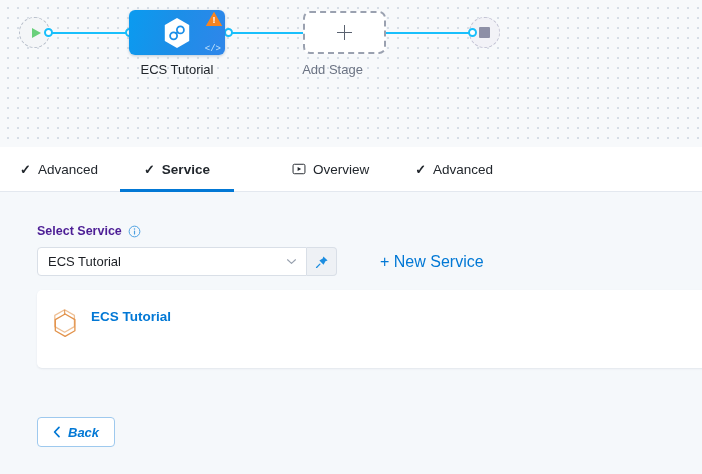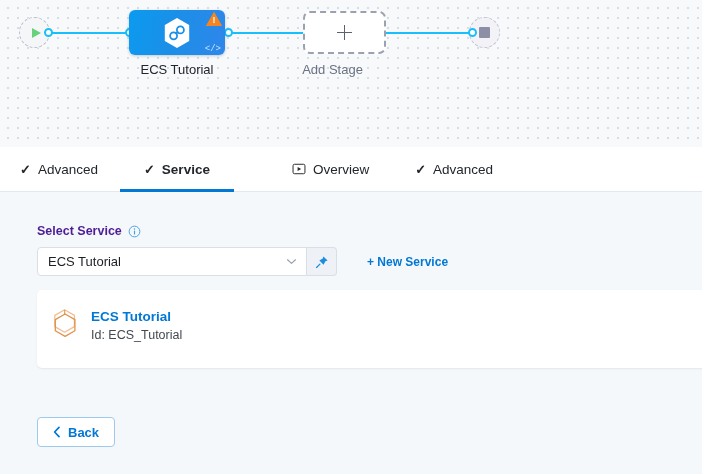--- a/index.html
+++ b/index.html
@@ -267,23 +267,23 @@
     border-left: none;
     border-radius: 0 4px 4px 0;
     display: flex;
     align-items: center;
     justify-content: center;
     cursor: pointer;
   }
   .pin-icon { width: 14px; height: 14px; display: block; }
 
   .new-service {
-    margin-left: 30px;
-    font-size: 12px;
-    font-weight: bold;
+    margin-left: 43px;
+    font-size: 16px;
+    font-weight: normal;
     color: #0278d5;
     cursor: pointer;
     white-space: nowrap;
   }
 
   
   .svc-card {
     position: absolute;
     left: 37px; top: 98px;
     width: 700px;
@@ -312,20 +312,21 @@
     line-height: 17px;
     margin-top: 2px;
   }
 
   
   .btn-row {
     position: absolute;
     left: 37px; top: 225px;
     display: flex;
     gap: 27px;
+    font-style: italic;
   }
   .btn {
     height: 30px;
     border-radius: 4px;
     display: flex;
     align-items: center;
     gap: 7px;
     font-size: 13px;
     font-weight: bold;
     cursor: pointer;
@@ -452,21 +453,20 @@
       <div class="svc-inner">
         <svg class="cube-icon" viewBox="0 0 28 30">
           <g fill="none" stroke="#e08c40" stroke-width="1.3" stroke-linejoin="round">
             <path d="M13.6 1.8 L23.4 7.4 L23.4 18.6 L13.6 24.2 L3.8 18.6 L3.8 7.4 Z" opacity="0.55"></path>
             <path d="M9.6 6.0 L19.4 11.6 L19.4 22.8 L9.6 28.4 L-0.2 22.8 L-0.2 11.6 Z" opacity="0.95" transform="translate(4.5,0)"></path>
             <path d="M13.6 1.8 L13.6 7.0" opacity="0.8"></path>
           </g>
         </svg>
         <div>
           <div class="svc-title">ECS Tutorial</div>
-          <div class="svc-id">Id: ECS_Tutorial</div>
         </div>
       </div>
     </div>
 
     <div class="btn-row">
       <div class="btn btn-back">
         <svg class="caret" width="8" height="12" viewBox="0 0 8 12">
           <path d="M6 1.4 L1.6 6 L6 10.6" fill="none" stroke="#0278d5" stroke-width="1.7" stroke-linecap="round" stroke-linejoin="round"></path>
         </svg>
         <span>Back</span>

